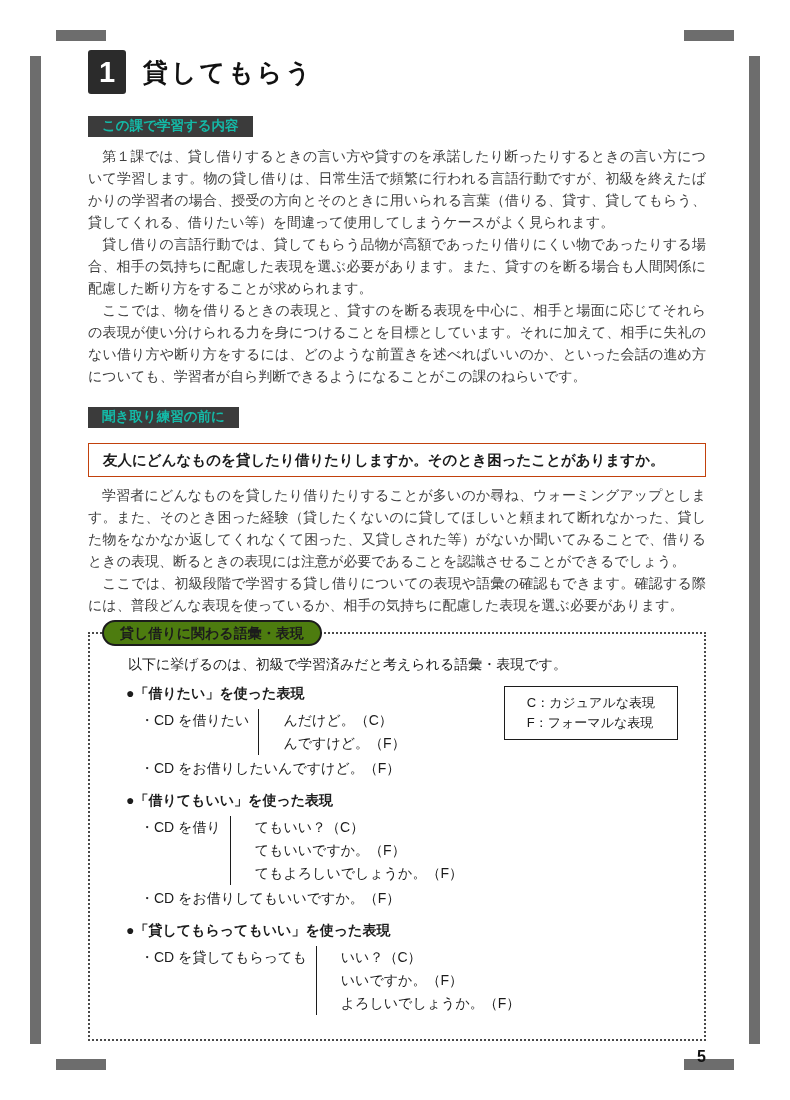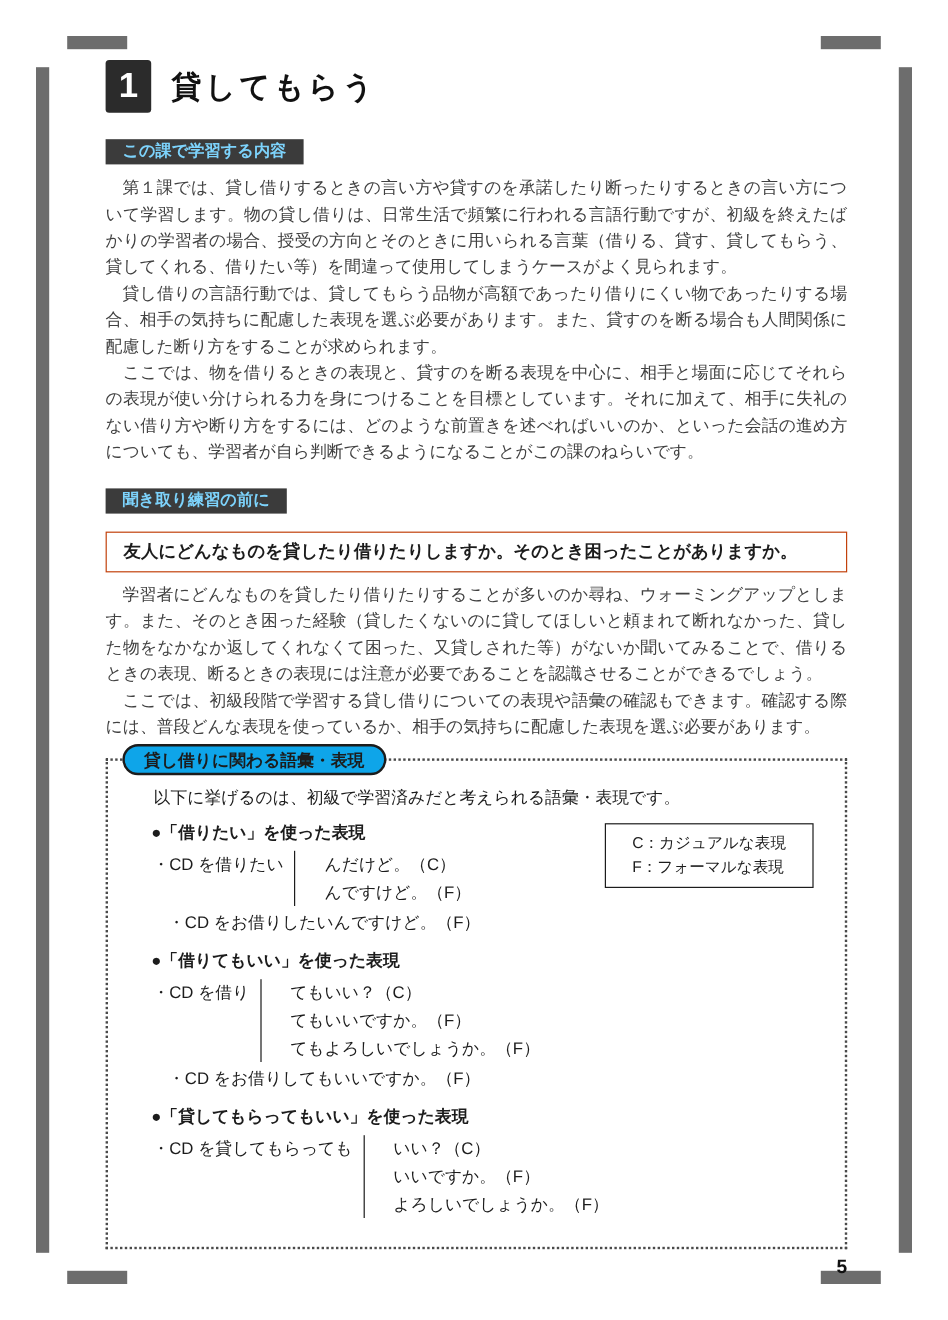--- a/index.html
+++ b/index.html
@@ -26,53 +26,53 @@
   .chapter-header { display: flex; align-items: center; gap: 17px; margin-bottom: 22px; }
   .chapter-num {
     width: 38px; height: 44px; background: #2b2b2b; color: #fff;
     font-size: 29px; font-weight: bold; border-radius: 3px;
     display: flex; align-items: center; justify-content: center;
   }
   .chapter-title { font-size: 25px; font-weight: bold; letter-spacing: 3px; color: #111; }
 
   
   .section-label {
-    display: inline-block; background: #3b3b3b; color: #7dd3fc;
+    display: inline-block; background: #3b3b3b; color: #14b8a6;
     font-size: 13.5px; font-weight: bold; padding: 3px 14px 4px; line-height: 14px;
     margin-bottom: 8px;
   }
   .section-label.second { margin-top: 20px; }
 
   .body-text { font-size: 14px; line-height: 22px; text-align: justify; color: #404040; }
 
   .question-box {
     border: 1px solid #c2410c; font-weight: bold; font-size: 14.5px;
     padding: 7px 14px; margin: 7px 0 7px; line-height: 18px;
   }
 
   
   .vocab-box {
     position: relative; margin-top: 16px;
     border: 2px dotted #4a4a4a; padding: 20px 24px 14px;
   }
   .vocab-title {
-    position: absolute; top: -14px; left: 12px; background: #0ea5e9;
+    position: absolute; top: -14px; left: 12px; background: #4d7c0f;
     border: 2px solid #1c1c1c; border-radius: 13px; padding: 3px 16px;
     font-size: 14px; font-weight: bold; line-height: 16px;
   }
   .legend-box {
     position: absolute; top: 52px; right: 26px;
     border: 1.5px solid #1c1c1c; padding: 6px 22px;
     font-size: 13px; line-height: 20px; background: #fff;
   }
   .vocab-intro { font-size: 14px; line-height: 21px; margin-bottom: 8px; text-indent: 0; }
 
   .vocab-group { margin: 0 0 10px 12px; font-size: 14px; }
   .group-heading { font-weight: bold; line-height: 21px; margin-bottom: 5px; }
-  .fork { display: flex; align-items: stretch; margin-left: 1px; }
+  .fork { display: flex; align-items: stretch; margin-left: 14px; }
   .fork-stem { line-height: 23px; padding-right: 9px; white-space: nowrap; }
   .fork-options { border-left: 1.5px solid #1c1c1c; padding-left: 24px; }
   .fork-option { line-height: 23px; }
   .fork-extra { margin-left: 14px; line-height: 23px; margin-top: 2px; }
 
   .page-number { position: absolute; right: 84px; bottom: 34px; font-size: 16px; font-weight: bold; color: #111; }
 </style>
 </head>
 <body>
 

